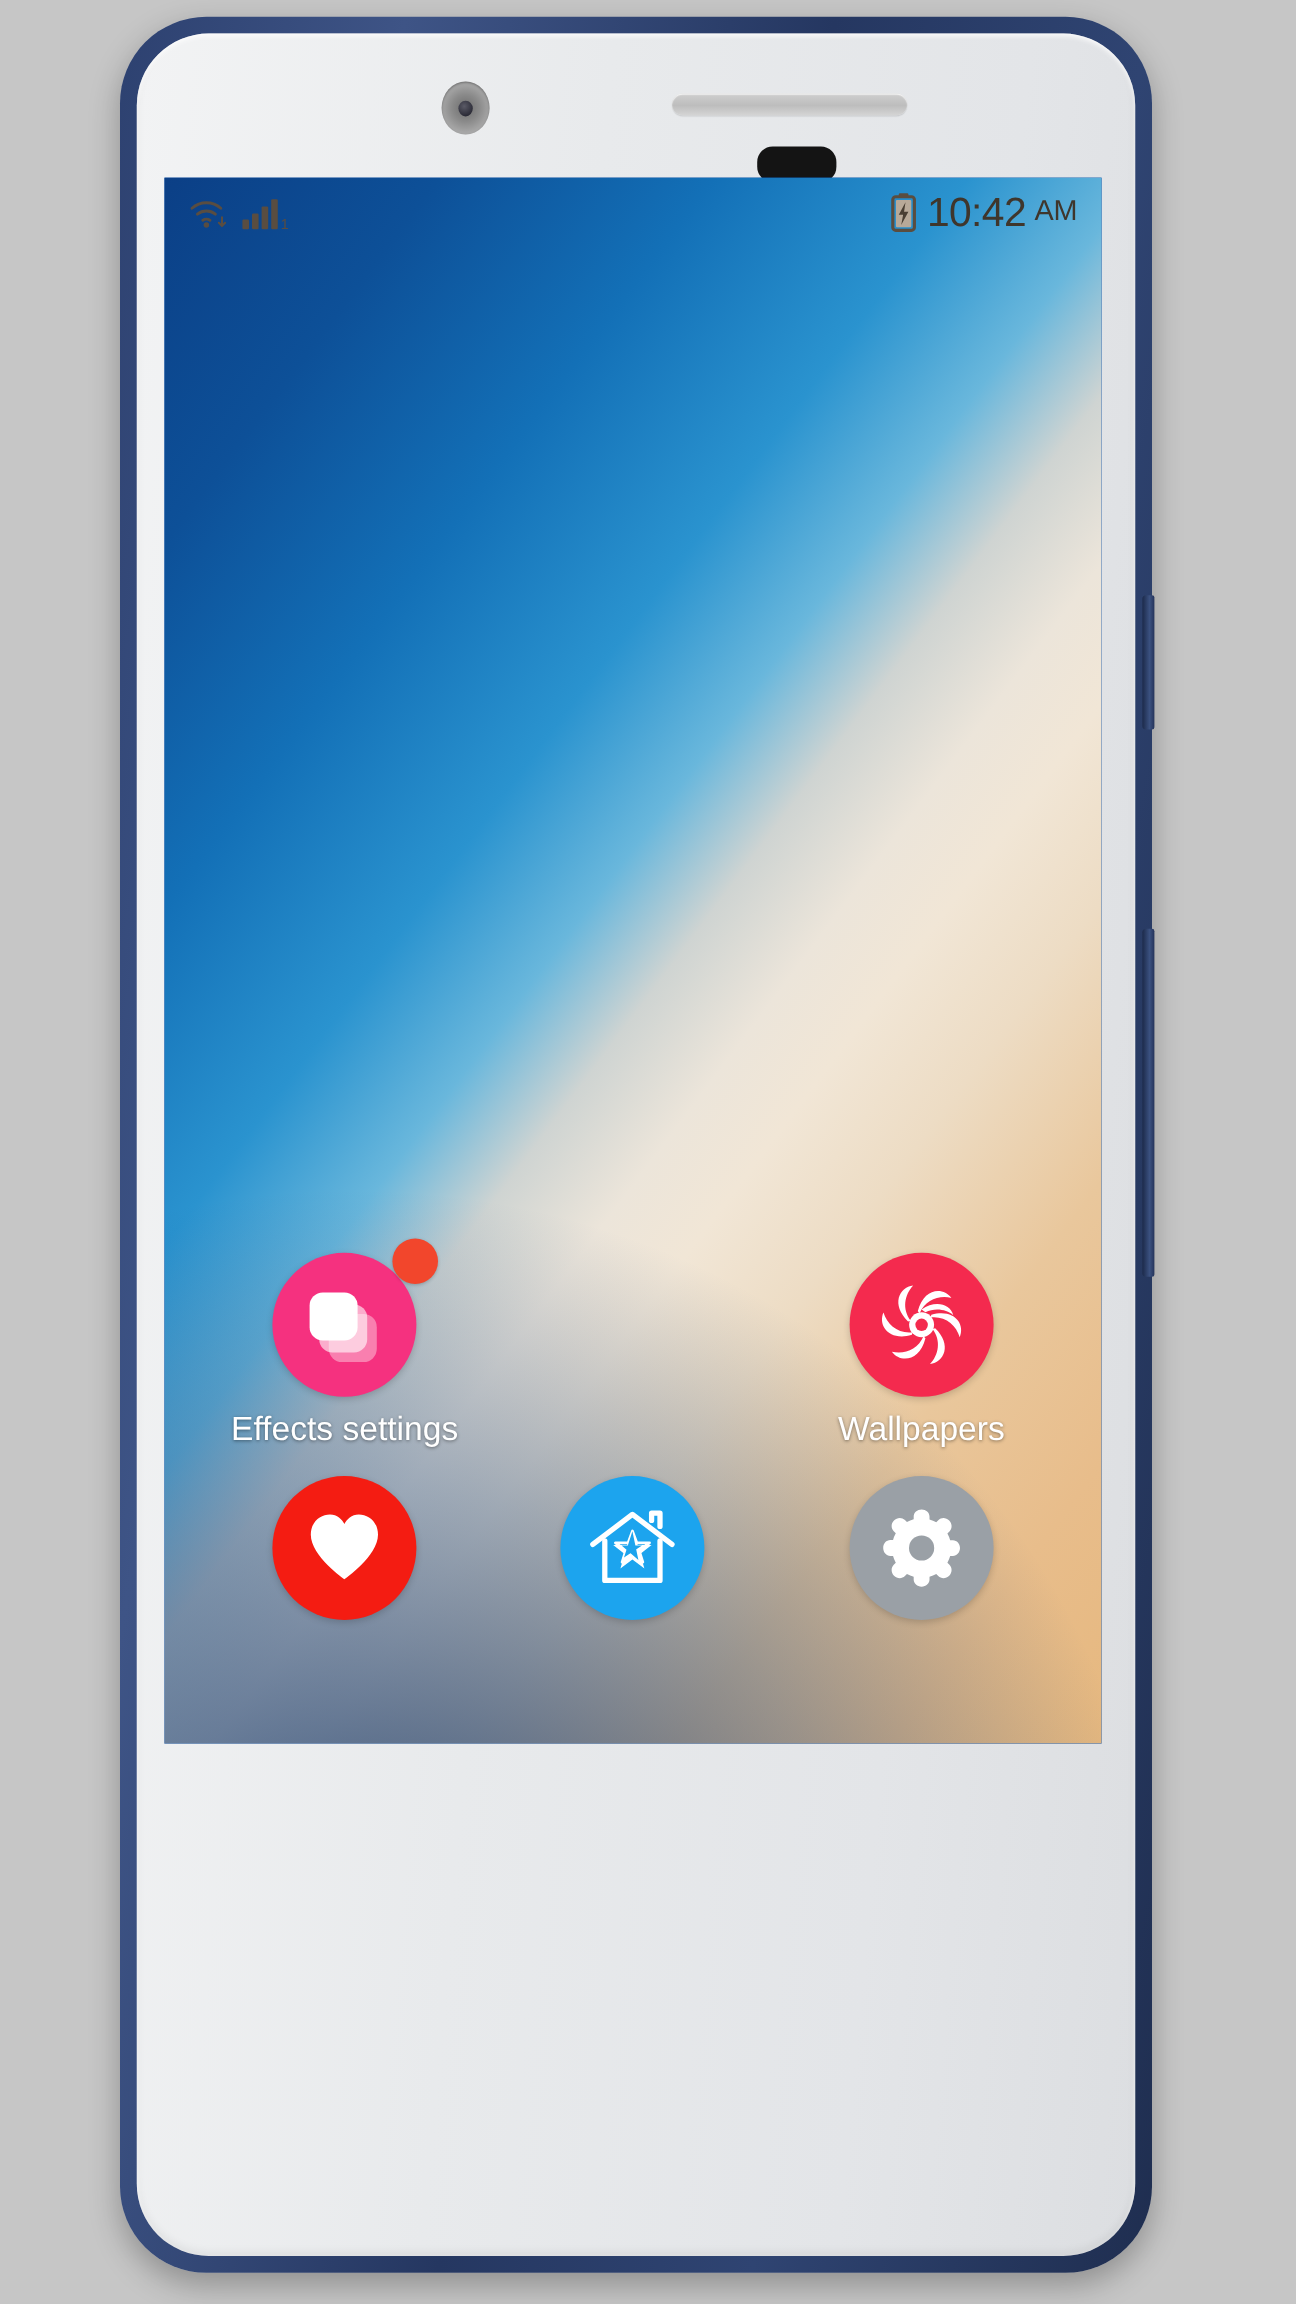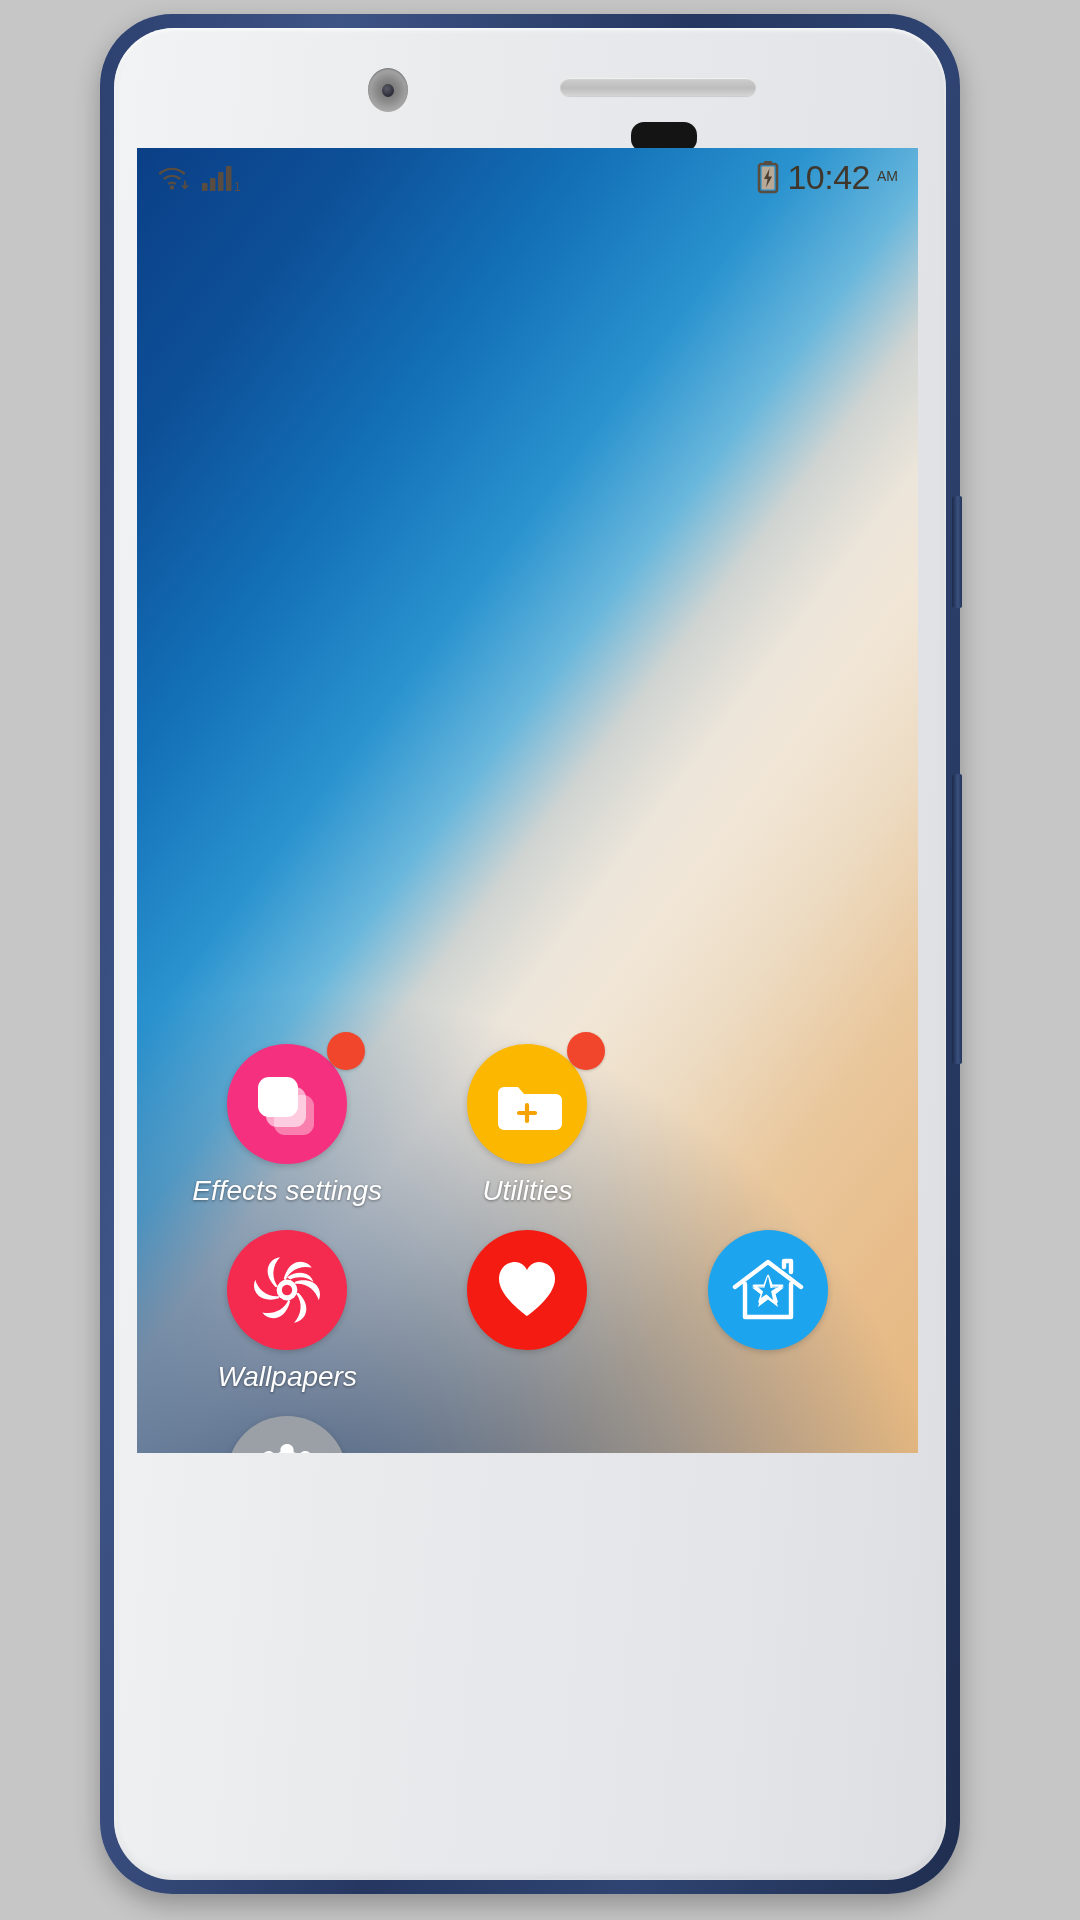--- a/index.html
+++ b/index.html
@@ -98,36 +98,35 @@
     display:flex; align-items:center; justify-content:space-between;
     padding:0 20px;
     color:#4d4034;
   }
   .status-left { display:flex; align-items:flex-end; gap:10px; }
   .status-right { display:flex; align-items:center; gap:7px; }
   .clock-time {
     font-size:34px; font-weight:400; color:#3f362c; letter-spacing:-0.5px;
     line-height:1;
   }
-  .clock-ampm { font-size:14px; font-weight:400; color:#3f362c; line-height:1; padding-bottom:2px;}
+  .clock-ampm { font-size:24px; font-weight:400; color:#3f362c; line-height:1; padding-bottom:2px;}
 
   
   .app-grid {
     position:absolute;
     left:30px; right:30px;
     top:890px;
     display:grid;
     grid-template-columns:repeat(3,1fr);
     row-gap:18px;
   }
   .app-cell {
     display:flex; flex-direction:column; align-items:center;
     position:relative;
     padding-top:6px;
-    font-style:italic;
   }
   .icon-wrap { position:relative; width:120px; height:120px; }
   .icon-circle {
     width:120px; height:120px; border-radius:50%;
     display:flex; align-items:center; justify-content:center;
     box-shadow:0 2px 6px rgba(0,0,0,0.18);
   }
   .badge {
     position:absolute; top:-12px; right:-18px;
     width:38px; height:38px; border-radius:50%;
@@ -205,32 +204,20 @@
             <rect x="26" y="30" width="40" height="40" rx="11" fill="#ffffff" opacity="0.38"></rect>
             <rect x="18" y="22" width="40" height="40" rx="11" fill="#ffffff" opacity="0.60"></rect>
             <rect x="10" y="12" width="40" height="40" rx="11" fill="#ffffff"></rect>
           </svg>
         </div>
         <div class="badge"></div>
       </div>
       <div class="app-label">Effects settings</div>
     </div>
 
-    <div class="app-cell">
-      <div class="icon-wrap">
-        <div class="icon-circle" style="background:#fcb800">
-          <svg width="74" height="74" viewBox="0 0 74 74">
-            <path d="M8 20 h20 l6 7 h32 a6 6 0 0 1 6 6 v24 a6 6 0 0 1 -6 6 h-52 a6 6 0 0 1 -6 -6 v-31 a6 6 0 0 1 6 -6 z" fill="#ffffff"></path>
-            <path d="M37 38 v16 M29 46 h16" stroke="#f6a200" stroke-width="4.2" stroke-linecap="round"></path>
-          </svg>
-        </div>
-        <div class="badge"></div>
-      </div>
-      <div class="app-label">Utilities</div>
-    </div>
 
     <div class="app-cell"></div>
 
 
     <div class="app-cell">
       <div class="icon-wrap">
         <div class="icon-circle" style="background:#f42a4e">
           <svg width="80" height="80" viewBox="0 0 100 100">
             <g fill="#ffffff">
               <g transform="translate(50,50)">

